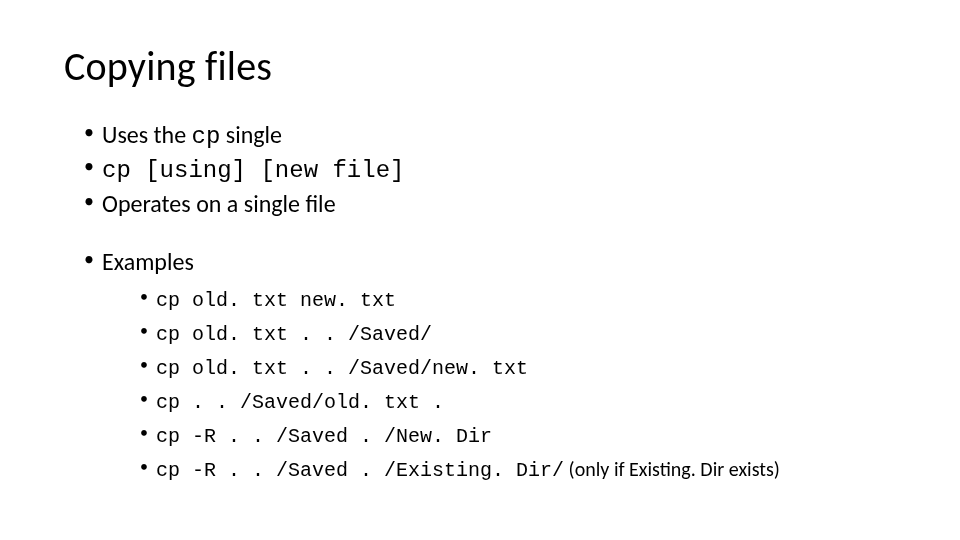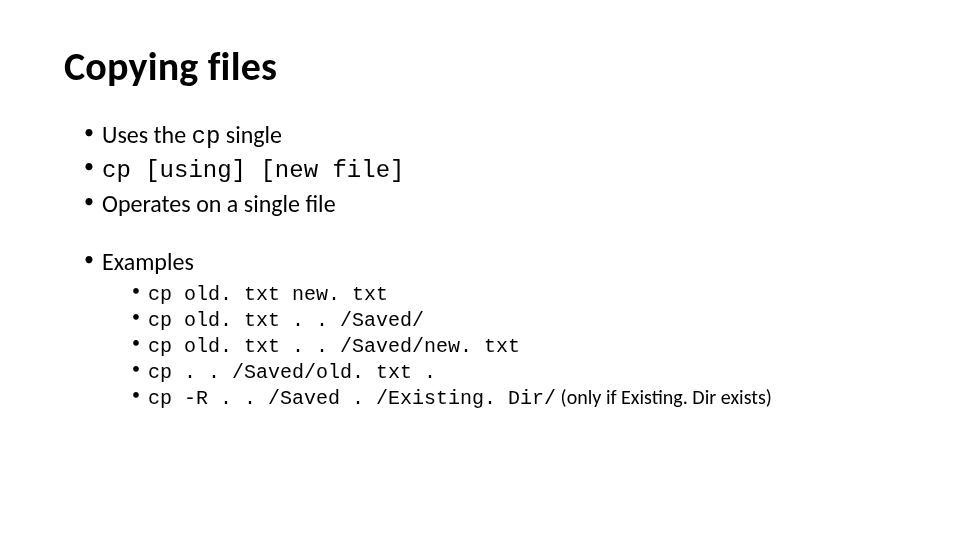--- a/index.html
+++ b/index.html
@@ -12,21 +12,21 @@
     color: #000000;
   }
   .slide {
     box-sizing: border-box;
     width: 960px;
     height: 540px;
     padding: 42px 64px 0 64px;
   }
   .title {
     font-size: 40px;
-    font-weight: 700;
+    font-weight: 400;
     margin: 0 0 28px 0;
     letter-spacing: 0.2px;
   }
   ul.l1 {
     list-style: none;
     margin: 0;
     padding: 0 0 0 20px;
     font-size: 24px;
     line-height: 1.35;
   }
@@ -45,21 +45,21 @@
   ul.l2 {
     list-style: none;
     margin: 2px 0 0 0;
     padding: 0 0 0 30px;
     font-size: 20px;
     line-height: 1.25;
   }
   ul.l2 > li {
     position: relative;
     padding-left: 16px;
-    margin: 0;
+    margin: 8px;
   }
   ul.l2 > li::before {
     content: "•";
     position: absolute;
     left: 0;
     top: 0;
     font-size: 16px;
   }
   .gap {
     height: 26px;
@@ -93,18 +93,19 @@
   <div class="gap"></div>
 
   <ul class="l1">
     <li>
       <span>Examples</span>
       <ul class="l2">
         <li><span class="mono">cp old. txt new. txt</span></li>
         <li><span class="mono">cp old. txt . . /Saved/</span></li>
         <li><span class="mono">cp old. txt . . /Saved/new. txt</span></li>
         <li><span class="mono">cp . . /Saved/old. txt .</span></li>
+        <li><span class="mono">cp -R . . /Saved . /New. Dir</span></li>
         <li><span class="mono">cp -R . . /Saved . /Existing. Dir/</span><span class="note">  (only if Existing. Dir exists)</span></li>
       </ul>
     </li>
   </ul>
 
 </div>
 
 </body></html>

